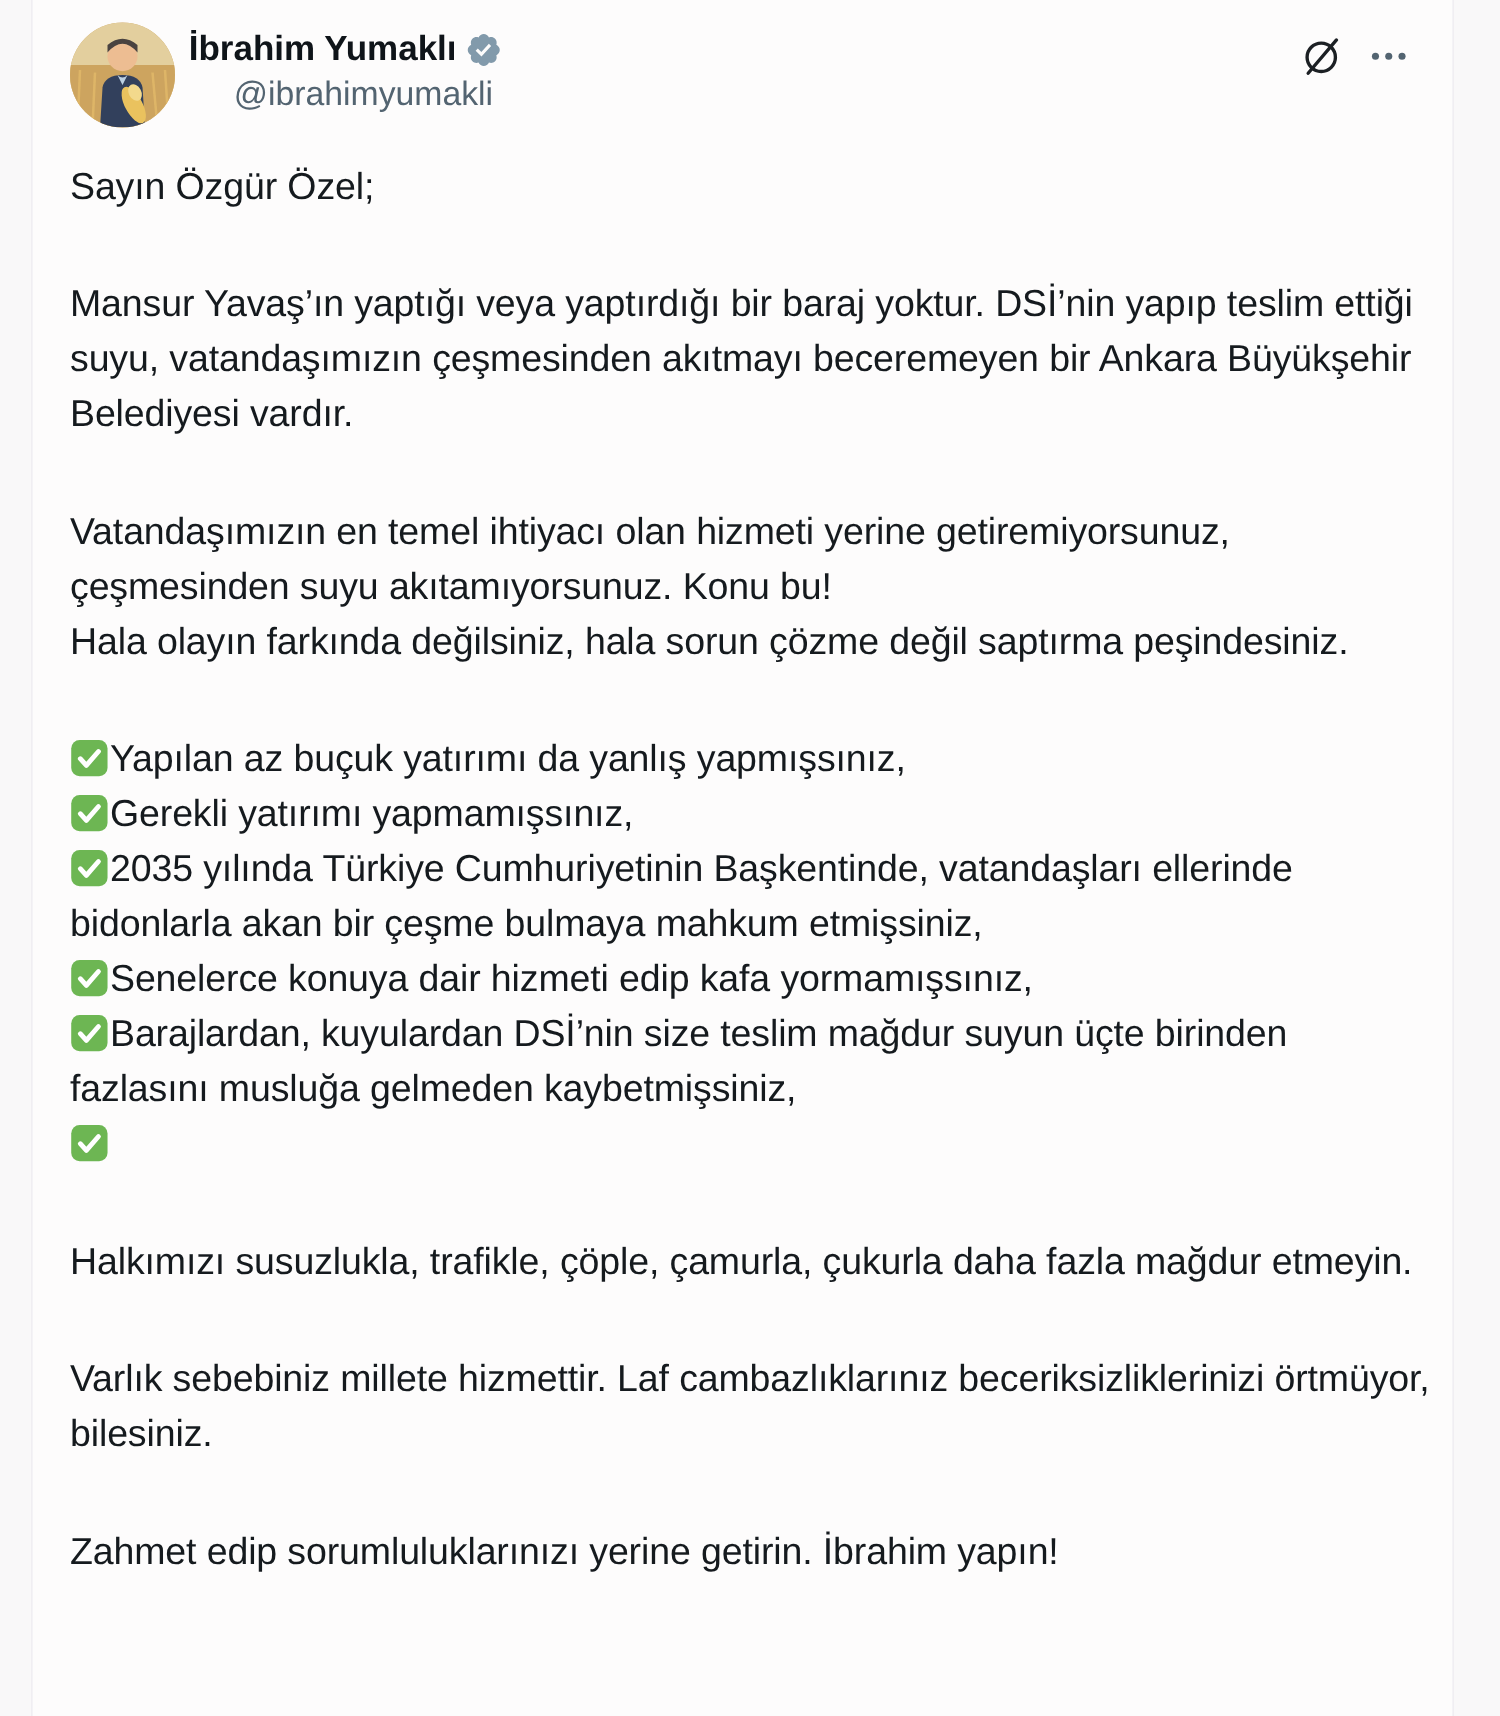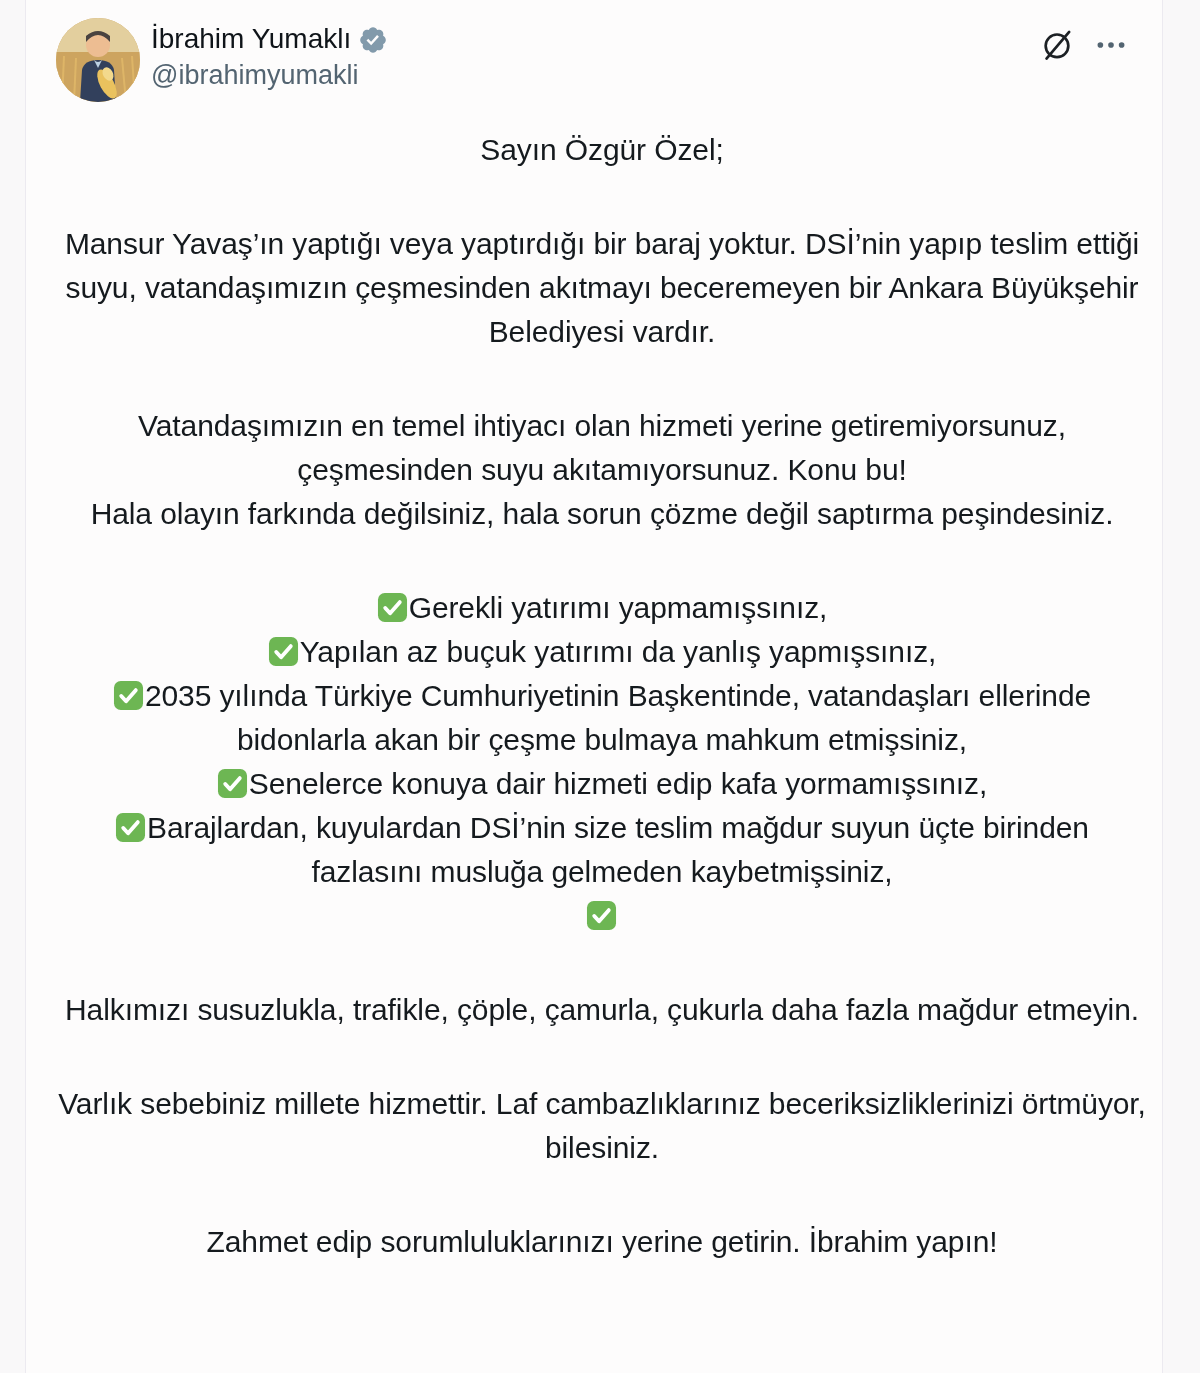--- a/index.html
+++ b/index.html
@@ -24,47 +24,47 @@
   .tweet-header{display:flex;align-items:flex-start;}
   .avatar{
     width:84px;height:84px;border-radius:50%;
     overflow:hidden;flex:0 0 84px;cursor:pointer;
     background:#cda45f;
   }
   .avatar svg{display:block;width:100%;height:100%;}
   .author-block{margin-left:11px;padding-top:5px;min-width:0;}
   .name-row{display:flex;align-items:center;gap:7px;}
   .author-name{
-    font-size:28px;font-weight:400;line-height:32px;
+    font-size:28px;font-weight:700;line-height:32px;
     color:#0f1419;cursor:pointer;white-space:nowrap;
   }
   .verified-badge{width:30px;height:30px;flex:0 0 30px;margin-top:2px;}
   .author-handle{
-    font-size:27px;line-height:32px;color:#536471;margin-top:4px;cursor:pointer;
+    font-size:27px;line-height:32px;color:#536471;margin-top:4px;cursor:pointer;margin-left:36px;
   }
   .header-actions{
     margin-left:auto;display:flex;align-items:center;gap:20px;
     padding:10px 34px 0 0;
   }
   .icon-btn{
     background:none;border:none;padding:0;margin:0;cursor:pointer;
     display:flex;align-items:center;justify-content:center;
   }
   .grok-btn svg{width:34px;height:34px;}
   .more-btn svg{width:34px;height:34px;}
   
   .tweet-body{
     margin-top:26px;
     max-width:1092px;
     font-size:30px;
     line-height:44px;
     letter-spacing:-0.1px;
     color:#151a1e;
   }
-  .blk{white-space:pre-wrap;word-wrap:break-word;text-align:center;}
+  .blk{white-space:pre-wrap;word-wrap:break-word;}
   .blk.empty{height:50px;}
   .check-emoji{
     display:inline-block;width:31px;height:31px;
     vertical-align:-5px;margin-right:1px;
   }
   .check-emoji svg{display:block;width:100%;height:100%;}
 </style>
 </head>
 <body>
 
@@ -130,26 +130,26 @@
 
   <div class="blk"><span class="txt">Vatandaşımızın en temel ihtiyacı olan hizmeti yerine getiremiyorsunuz, çeşmesinden suyu akıtamıyorsunuz. Konu bu!</span></div>
 
   <div class="blk"><span class="txt">Hala olayın farkında değilsiniz, hala sorun çözme değil saptırma peşindesiniz.</span></div>
 
   <div class="blk empty"><span class="txt"></span></div>
 
   <div class="blk"><span class="check-emoji"><svg viewBox="0 0 32 32">
               <rect x="1" y="1" width="30" height="30" rx="7" fill="#6db653"></rect>
               <path d="M8.5 16.5 L13.5 22 L23.5 10.5" fill="none" stroke="#ffffff" stroke-width="4" stroke-linecap="round" stroke-linejoin="round"></path>
-            </svg></span><span class="txt">Gerekli yatırımı yapmamışsınız,</span></div>
+            </svg></span><span class="txt">Yapılan az buçuk yatırımı da yanlış yapmışsınız,</span></div>
 
   <div class="blk"><span class="check-emoji"><svg viewBox="0 0 32 32">
               <rect x="1" y="1" width="30" height="30" rx="7" fill="#6db653"></rect>
               <path d="M8.5 16.5 L13.5 22 L23.5 10.5" fill="none" stroke="#ffffff" stroke-width="4" stroke-linecap="round" stroke-linejoin="round"></path>
-            </svg></span><span class="txt">Yapılan az buçuk yatırımı da yanlış yapmışsınız,</span></div>
+            </svg></span><span class="txt">Gerekli yatırımı yapmamışsınız,</span></div>
 
   <div class="blk"><span class="check-emoji"><svg viewBox="0 0 32 32">
               <rect x="1" y="1" width="30" height="30" rx="7" fill="#6db653"></rect>
               <path d="M8.5 16.5 L13.5 22 L23.5 10.5" fill="none" stroke="#ffffff" stroke-width="4" stroke-linecap="round" stroke-linejoin="round"></path>
             </svg></span><span class="txt">2035 yılında Türkiye Cumhuriyetinin Başkentinde, vatandaşları ellerinde bidonlarla akan bir çeşme bulmaya mahkum etmişsiniz,</span></div>
 
   <div class="blk"><span class="check-emoji"><svg viewBox="0 0 32 32">
               <rect x="1" y="1" width="30" height="30" rx="7" fill="#6db653"></rect>
               <path d="M8.5 16.5 L13.5 22 L23.5 10.5" fill="none" stroke="#ffffff" stroke-width="4" stroke-linecap="round" stroke-linejoin="round"></path>
             </svg></span><span class="txt">Senelerce konuya dair hizmeti edip kafa yormamışsınız,</span></div>

